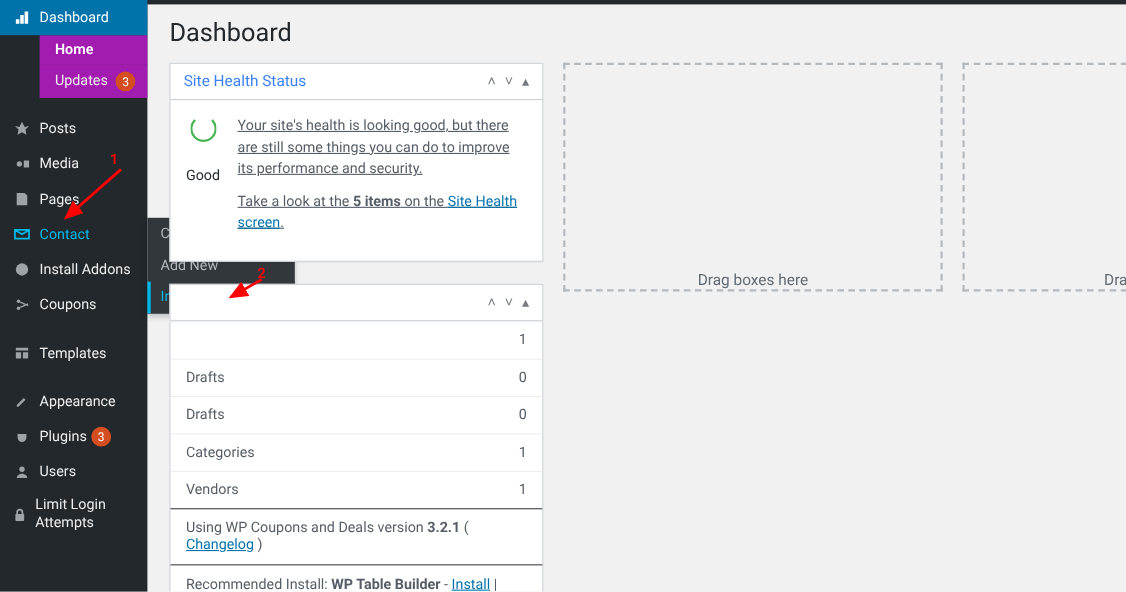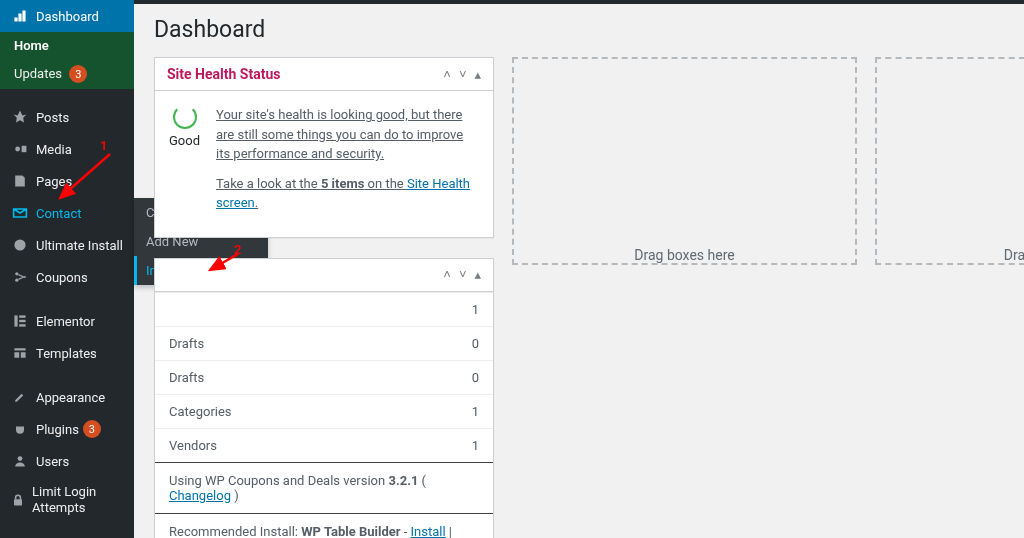--- a/index.html
+++ b/index.html
@@ -3,42 +3,42 @@
 <meta charset="utf-8">
 <style>
 * { margin:0; padding:0; box-sizing:border-box; font-family:-apple-system,BlinkMacSystemFont,"Segoe UI",Roboto,sans-serif; }
 body { background:#f1f1f1; width:1024px; height:538px; overflow:hidden; position:relative; }
 .topbar { background:#23282d; height:4px; width:100%; }
 .sidebar { position:absolute; left:0; top:0; width:134px; height:100%; background:#23282d; color:#eee; font-size:13px; }
 .sidebar-item { display:flex; align-items:center; padding:7px 8px 7px 10px; color:#eee; cursor:pointer; position:relative; }
 .sidebar-item.current { background:#0073aa; color:#fff; font-weight:400; }
 .sidebar-item.current::after { content:""; position:absolute; right:-8px; top:50%; transform:translateY(-50%); border:8px solid transparent; border-left-color:#0073aa; }
 .sidebar-item.highlight { color:#00b9eb;align-items:center; }
-.sidebar-sub { padding:6px 8px 6px 14px; color:#eee; background:#14532d; cursor:pointer; font-size:13px; }
+.sidebar-sub { padding:6px 8px 6px 14px; color:#eee; background:#a21caf; cursor:pointer; font-size:13px;margin-left:36px; }
 .sidebar-sub.bold { font-weight:600; color:#fff; }
 .sidebar-group-sep { height:12px; }
 .icon { width:20px; height:18px; margin-right:6px; display:inline-flex; align-items:center; justify-content:center; font-size:15px; color:rgba(240,245,250,.6); }
 .sidebar-item.current .icon { color:#fff; }
 .sidebar-item.highlight .icon { color:#00b9eb; }
 .badge { display:inline-flex; align-items:center; justify-content:center; min-width:18px; height:18px; border-radius:9px; background:#d54e21; color:#fff; font-size:11px; margin-left:4px; padding:0 5px; }
 .submenu-fly { position:absolute; left:134px; top:198px; width:134px; background:#32373c; font-size:13px; box-shadow:0 3px 5px rgba(0,0,0,.2); }
 .submenu-fly .fly-item { padding:7px 12px; color:#b4b9be; cursor:pointer; }
 .submenu-fly .fly-item.active { color:#00b9eb; border-left:3px solid #00b9eb; padding-left:9px; background:#32373c; }
 .main { position:absolute; left:134px; top:4px; right:0; bottom:0; padding:12px 20px; overflow:hidden; }
 h1.page-title { font-size:23px; font-weight:400; color:#23282d; margin-bottom:14px; }
 .columns { display:flex; gap:18px; }
 .col { flex:0 0 auto; }
 .col1 { width:340px; }
 .metabox { background:#fff; border:1px solid #ccd0d4; box-shadow:0 1px 1px rgba(0,0,0,.04); margin-bottom:20px; }
 .metabox-header { display:flex; align-items:center; justify-content:space-between; padding:8px 12px; border-bottom:1px solid #ccd0d4; }
-.metabox-title { font-size:14px; font-weight:700; color:#be185d; }
+.metabox-title { font-size:14px; font-weight:400; color:#3b82f6; }
 .metabox-controls { display:flex; gap:8px; color:#787c82; font-size:13px; }
 .metabox-controls span { cursor:pointer; }
 .site-health-body { display:flex; padding:14px; gap:16px; font-size:13px; color:#555d66; }
-.health-indicator { width:70px; display:flex; flex-direction:column; align-items:center; gap:4px; }
+.health-indicator { width:70px; display:flex; flex-direction:column; align-items:center; gap:24px; }
 .health-circle { width:24px; height:24px; border:2px solid #46b450; border-top-color:transparent; border-radius:50%; }
 .health-label { color:#23282d; }
 .health-text p { margin-bottom:10px; line-height:1.5;text-decoration:underline; }
 .link { color:#0073aa; text-decoration:underline; cursor:pointer; }
 .stats-row { display:flex; justify-content:space-between; padding:9px 14px; border-top:1px solid #eee; font-size:13px; color:#555d66; }
 .stats-row:first-child { border-top:none; }
 .footer-row { padding:10px 14px; border-top:1px solid #404040; font-size:13px; color:#555d66; }
 .dropzone { border:2px dashed #b4b9be; height:208px; display:flex; align-items:flex-end; justify-content:center; color:#606a73; font-size:14px; }
 .col2 { width:345px; margin-left:0; }
 .col3 { width:150px; }
@@ -99,44 +99,33 @@
         </svg>
       </span>
     <span>Contact</span>
   </div>
   <div class="sidebar-item">
     <span class="icon">
         <svg width="16" height="16" viewBox="0 0 20 20" fill="currentColor">
           <circle cx="10" cy="10" r="7"></circle>
         </svg>
       </span>
-    <span>Ultimate Install</span>
+    <span>Install Addons</span>
   </div>
   <div class="sidebar-item">
     <span class="icon">
         <svg width="16" height="16" viewBox="0 0 20 20" fill="currentColor">
           <circle cx="6" cy="6" r="2"></circle>
           <circle cx="6" cy="14" r="2"></circle>
           <path d="M8 7l9 4M8 13l9-4" stroke="currentColor" stroke-width="1.5"></path>
         </svg>
       </span>
     <span>Coupons</span>
   </div>
   <div class="sidebar-group-sep"></div>
-  <div class="sidebar-item">
-    <span class="icon">
-        <svg width="16" height="16" viewBox="0 0 20 20" fill="currentColor">
-          <rect x="3" y="3" width="4" height="14"></rect>
-          <rect x="9" y="3" width="8" height="3"></rect>
-          <rect x="9" y="8.5" width="8" height="3"></rect>
-          <rect x="9" y="14" width="8" height="3"></rect>
-        </svg>
-      </span>
-    <span>Elementor</span>
-  </div>
   <div class="sidebar-item">
     <span class="icon">
         <svg width="16" height="16" viewBox="0 0 20 20" fill="currentColor">
           <path d="M3 4h14v3H3zM3 9h6v7H3zM11 9h6v7h-6z"></path>
         </svg>
       </span>
     <span>Templates</span>
   </div>
   <div class="sidebar-group-sep"></div>
   <div class="sidebar-item">

